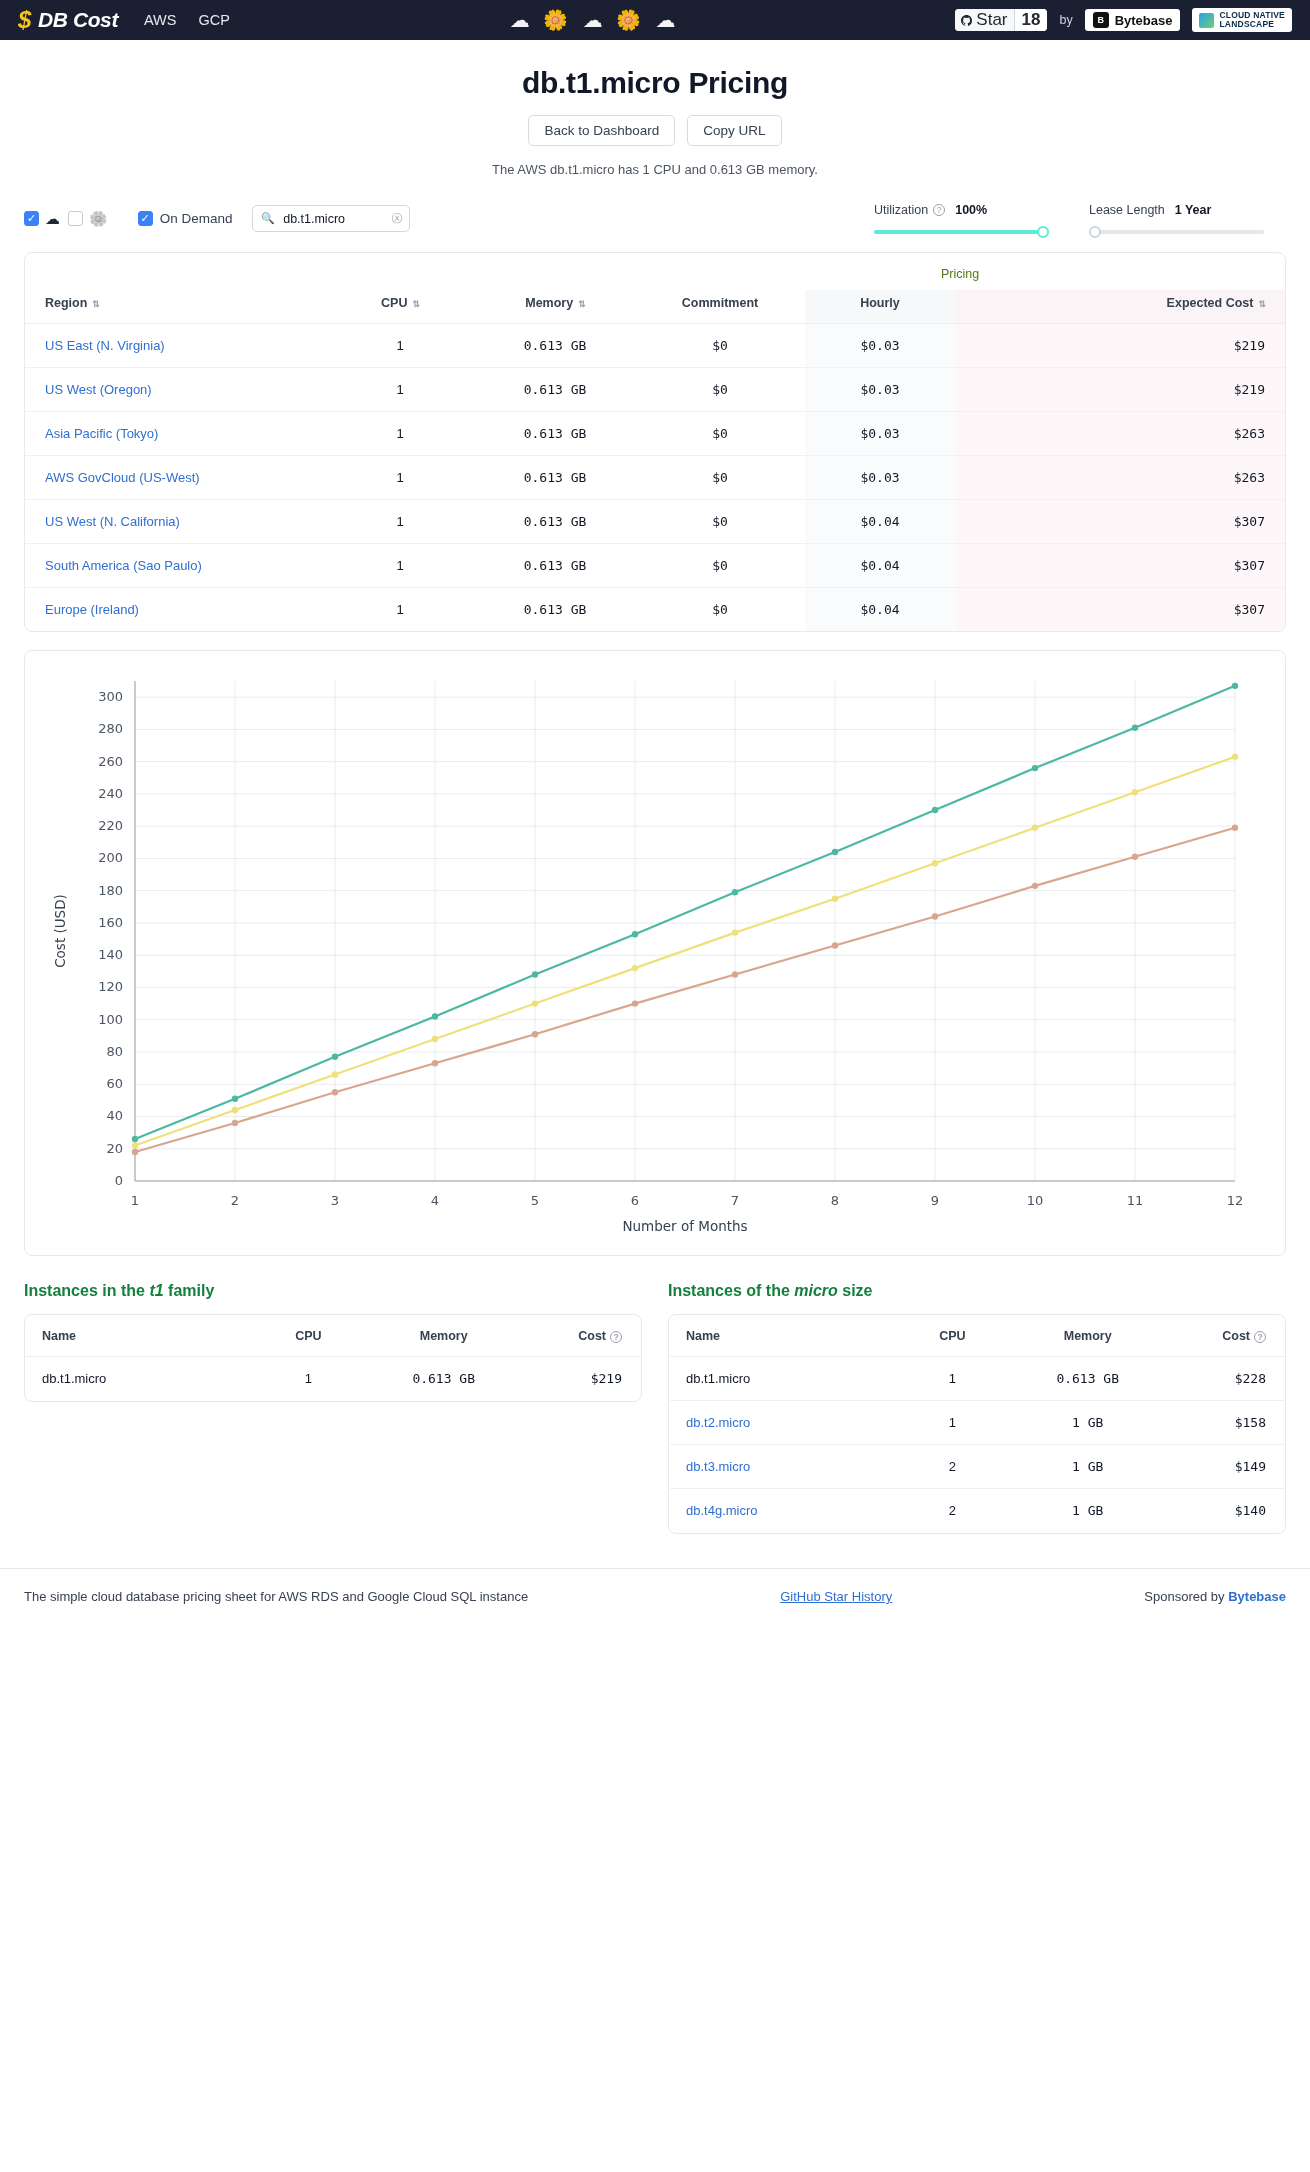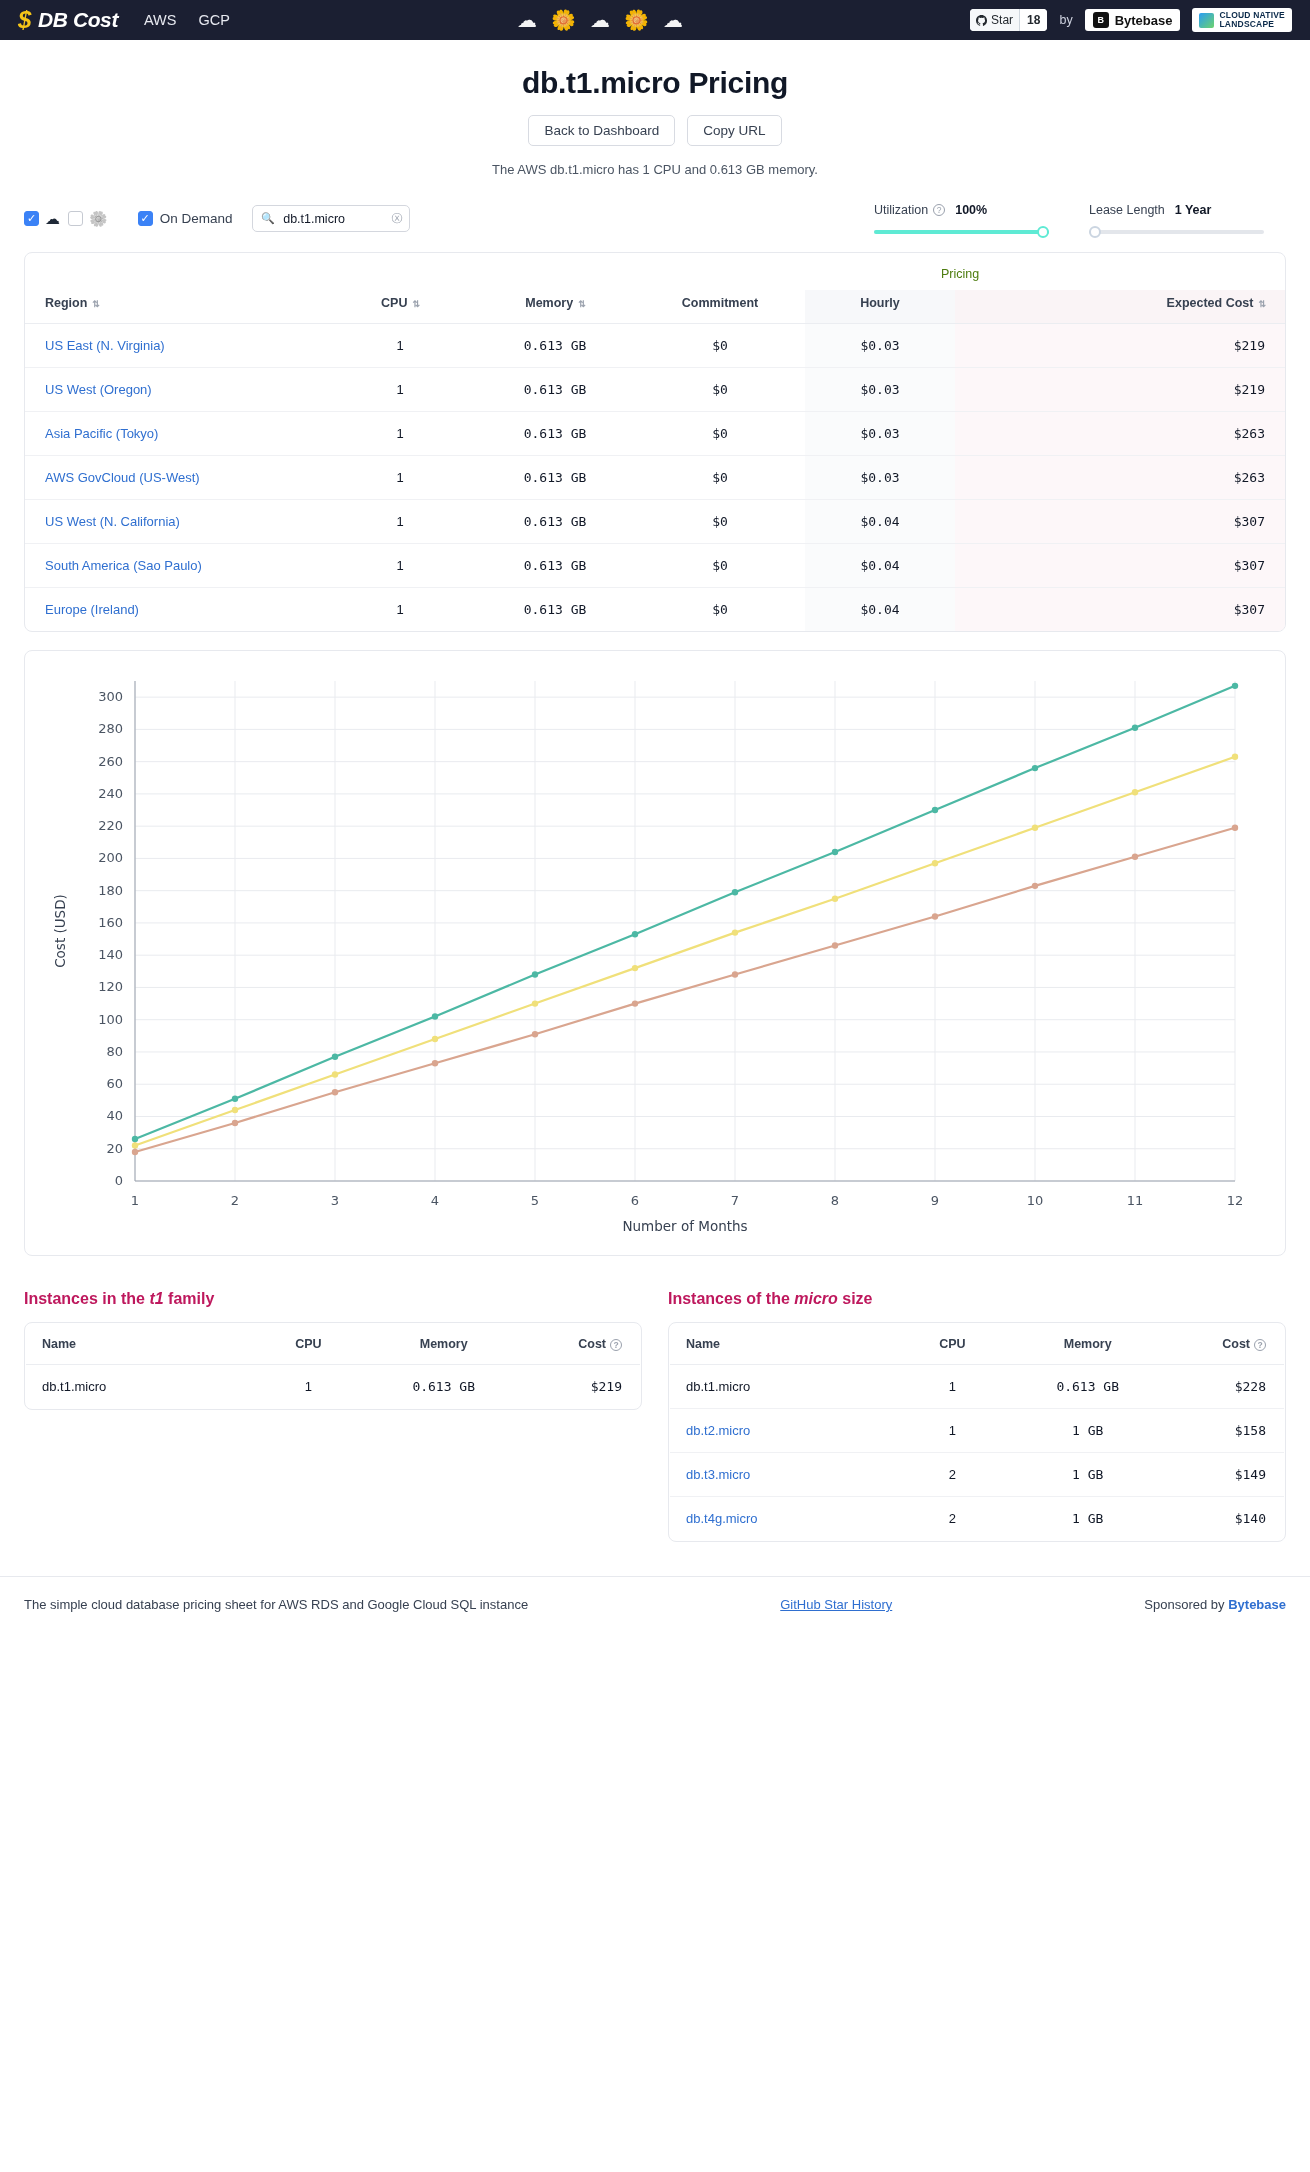--- a/index.html
+++ b/index.html
@@ -23,21 +23,21 @@
     color: #fff;
   }
   .brand { display:flex; align-items:center; gap:7px; font-size:21px; font-weight:700; font-style:italic; letter-spacing:-0.4px;}
   .brand .dollar { color:#f5c518; font-size:24px; font-weight:700; font-style:italic;}
   .brand .name { color:#fff; }
   .topnav { display:flex; gap:22px; margin-left:26px; font-size:14.5px; color:#e7e9f0;}
   .topnav span { cursor:pointer; }
   .cloudstrip { flex:1; display:flex; justify-content:center; align-items:center; gap:14px; }
   .cloudstrip .c { font-size:20px; opacity:.95;}
   .topright { display:flex; align-items:center; gap:12px; }
-  .ghbtn { display:flex; align-items:flex-end; background:#fff; border-radius:4px; overflow:hidden; height:22px; font-size:12px; color:#24292f; }
+  .ghbtn { display:flex; align-items:flex-end; background:#fff; border-radius:4px; overflow:hidden; height:22px; font-size:17px; color:#24292f; }
   .ghbtn .gh-left { display:flex; align-items:center; gap:4px; padding:0 6px; height:100%; background:#f6f8fa; border-right:1px solid #d0d7de;}
   .ghbtn .gh-count { padding:0 7px; height:100%; display:flex; align-items:center; background:#fff; font-weight:600;}
   .byword { font-size:12.5px; color:#cfd3e0;}
   .bytebase { display:flex; align-items:center; gap:6px; background:#fff; color:#111; border-radius:3px; padding:3px 8px; font-size:13px; font-weight:700;}
   .bytebase .bb-mark { width:16px;height:16px;border-radius:3px;background:#111;color:#fff;font-size:9px;display:flex;align-items:center;justify-content:center;font-weight:700;}
   .cncf { display:flex; align-items:center; gap:5px; background:#fff; color:#0b2a4a; border-radius:3px; padding:3px 7px; font-size:8.5px; font-weight:700; line-height:1.05; letter-spacing:.2px;}
   .cncf .cncf-mark { width:15px;height:15px;border-radius:2px;background:linear-gradient(135deg,#2a9df4,#6dd36d);}
 
   
   h1.title { text-align:center; font-size:30px; font-weight:700; margin:26px 0 0; color:#111827; letter-spacing:-0.3px;}
@@ -98,21 +98,21 @@
   th.col-expected { background:#faf4f6; }
   th.col-hourly { background:#f7f8fa; }
 
   
   .chartcard { margin:18px 24px 0; border:1px solid #e7e9ee; border-radius:8px; background:#fff; padding:12px 10px 8px;}
   .chartwrap { position:relative; }
 
   
   .bottom { display:flex; gap:26px; padding:0 24px; margin-top:26px;}
   .half { flex:1; }
-  .half h2 { font-size:16px; font-weight:600; margin:8px 0 14px; color:#be185d;}
+  .half h2 { font-size:16px; font-weight:600; margin:0 0 14px; color:#15803d;}
   .half h2 em { font-style:italic; }
   .bt { width:100%; border-collapse:collapse; border:1px solid #e7e9ee; border-radius:8px; overflow:hidden;}
   .btwrap { border:1px solid #e7e9ee; border-radius:8px; overflow:hidden;}
   .bt th { font-size:12.5px; font-weight:600; color:#374151; padding:13px 0; border-bottom:1px solid #ebedf1;}
   .bt th.left, .bt td.left { text-align:left; padding-left:16px;}
   .bt th.right, .bt td.right { text-align:right; padding-right:18px;}
   .bt td { font-size:13px; padding:14px 0; border-bottom:1px solid #f0f1f4; color:#111827;}
   .bt tbody tr:last-child td { border-bottom:none;}
   .bt td.link { color:#2f6fd0; }
   .q2 { width:12px;height:12px;border:1px solid #9aa1ad;border-radius:50%;color:#9aa1ad;font-size:8.5px;display:inline-flex;align-items:center;justify-content:center;margin-left:4px; vertical-align:middle;}

